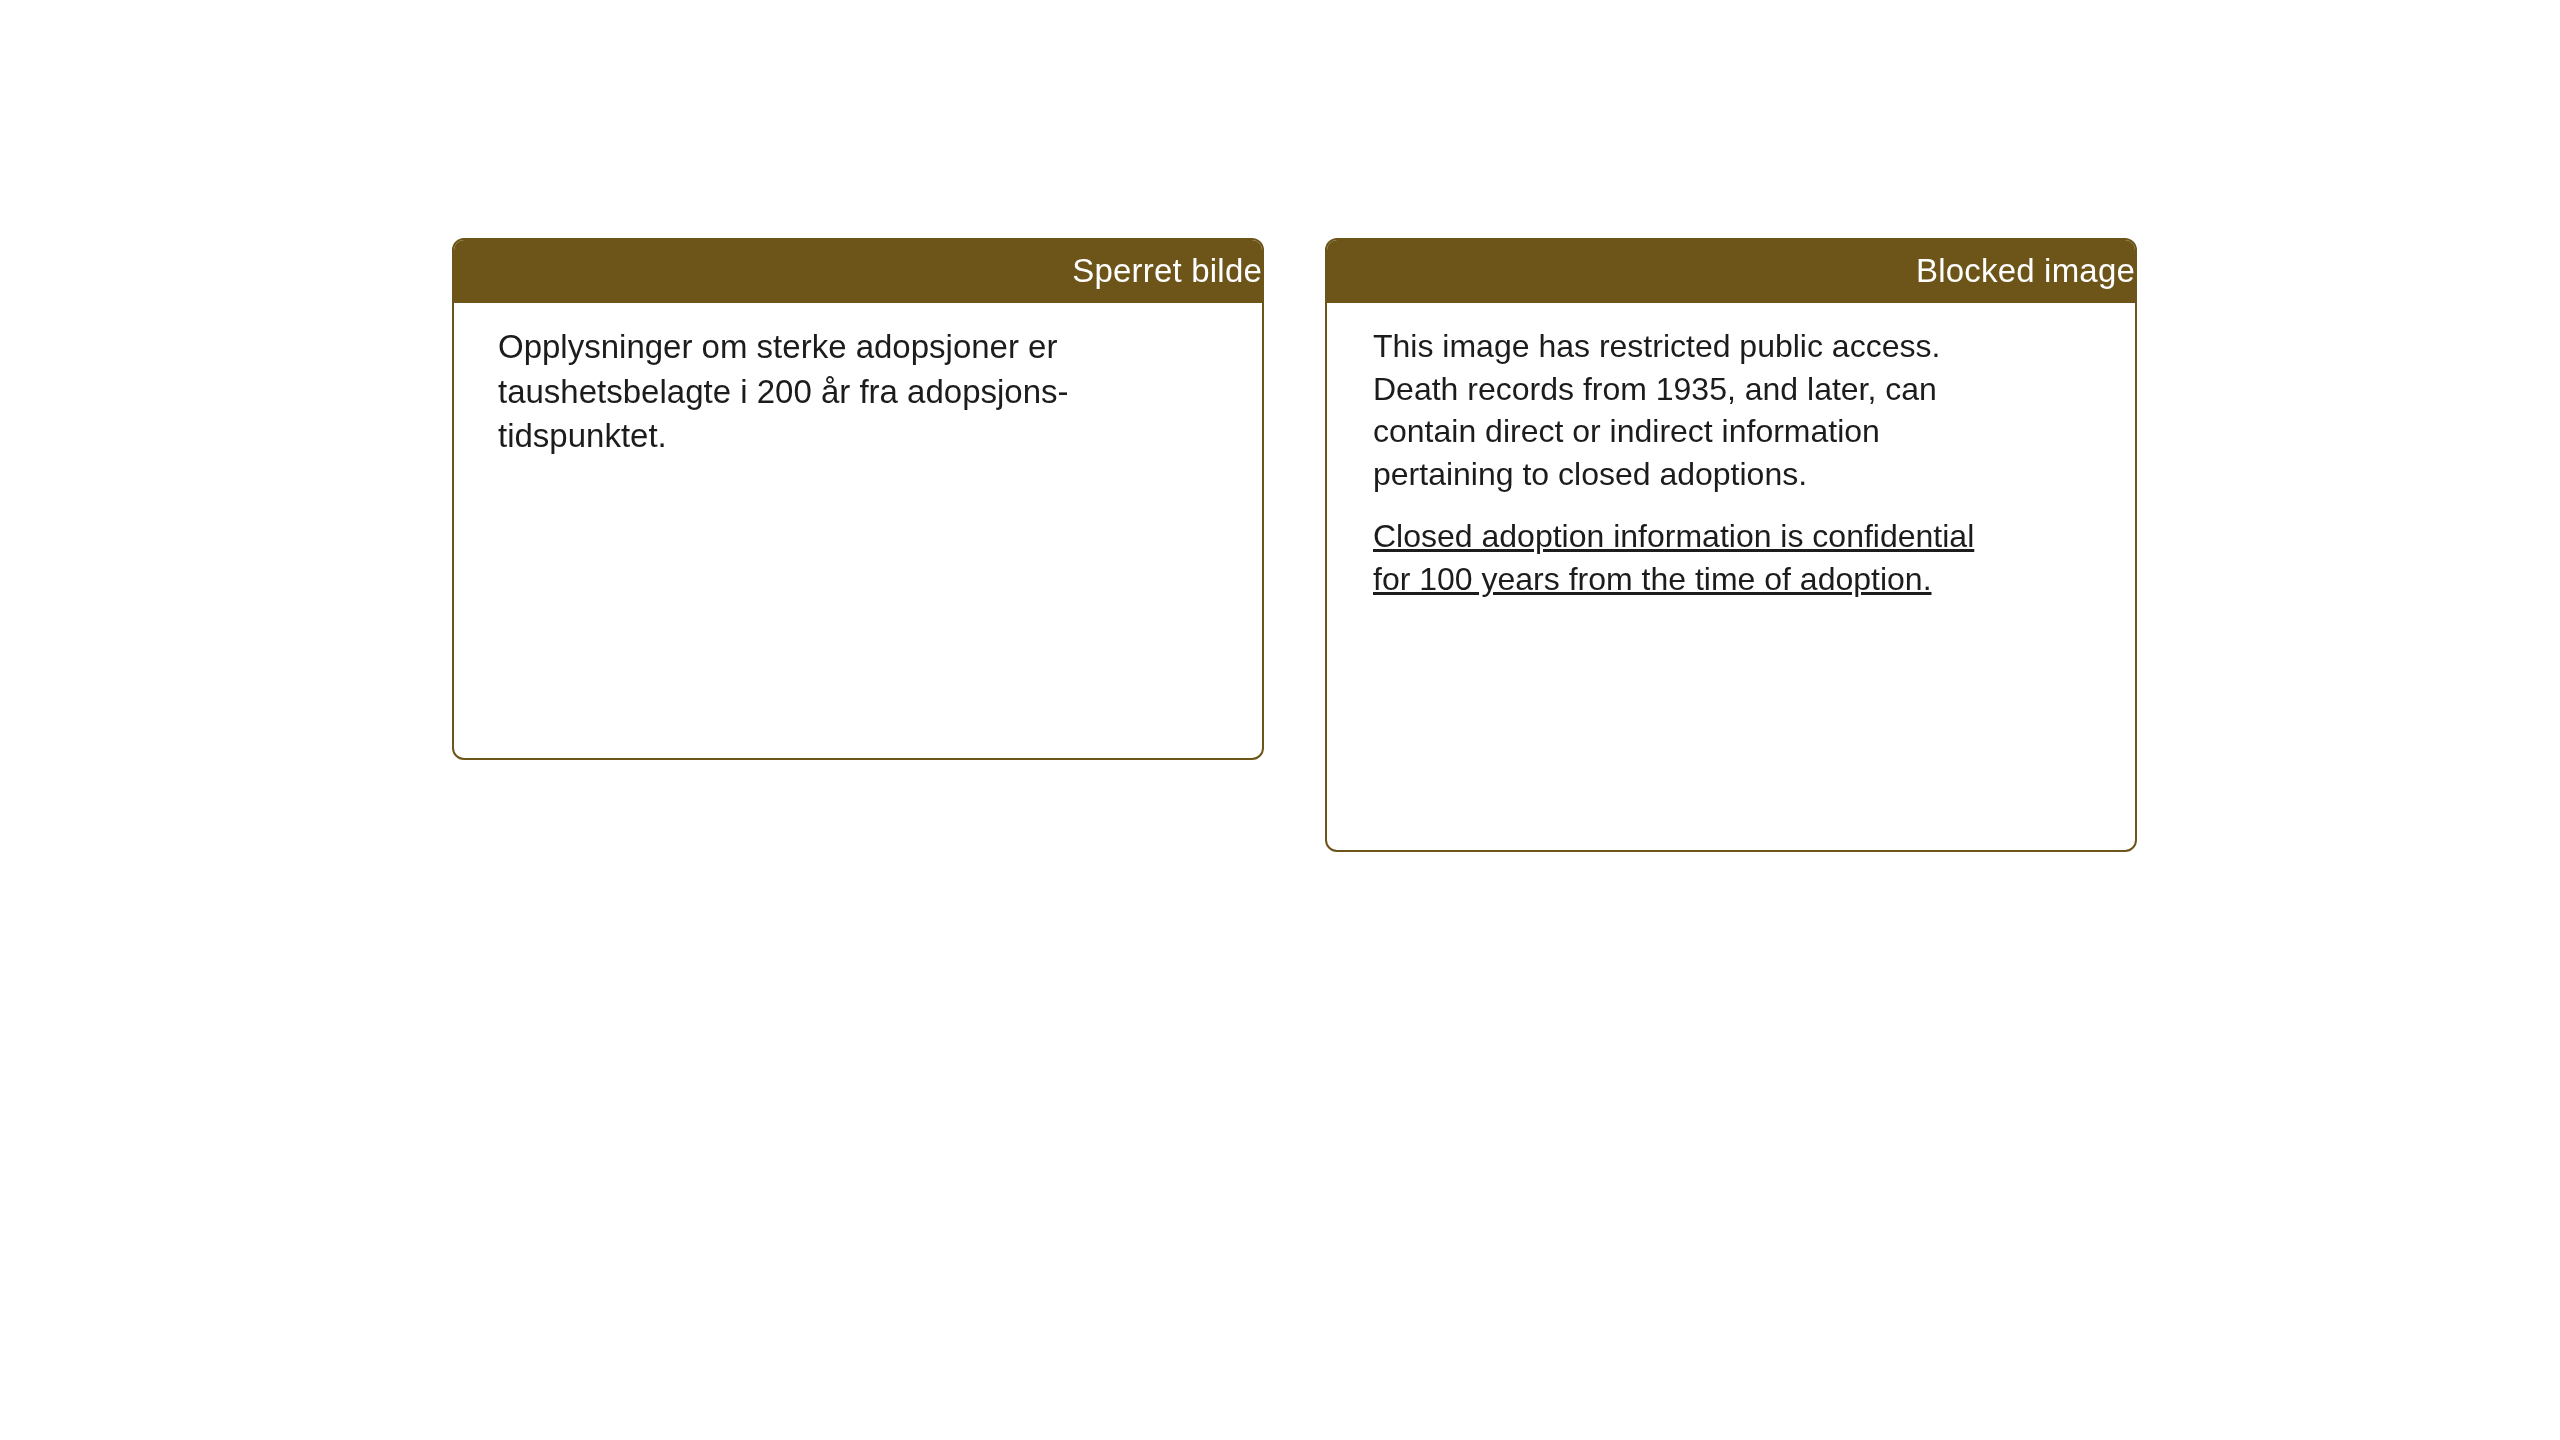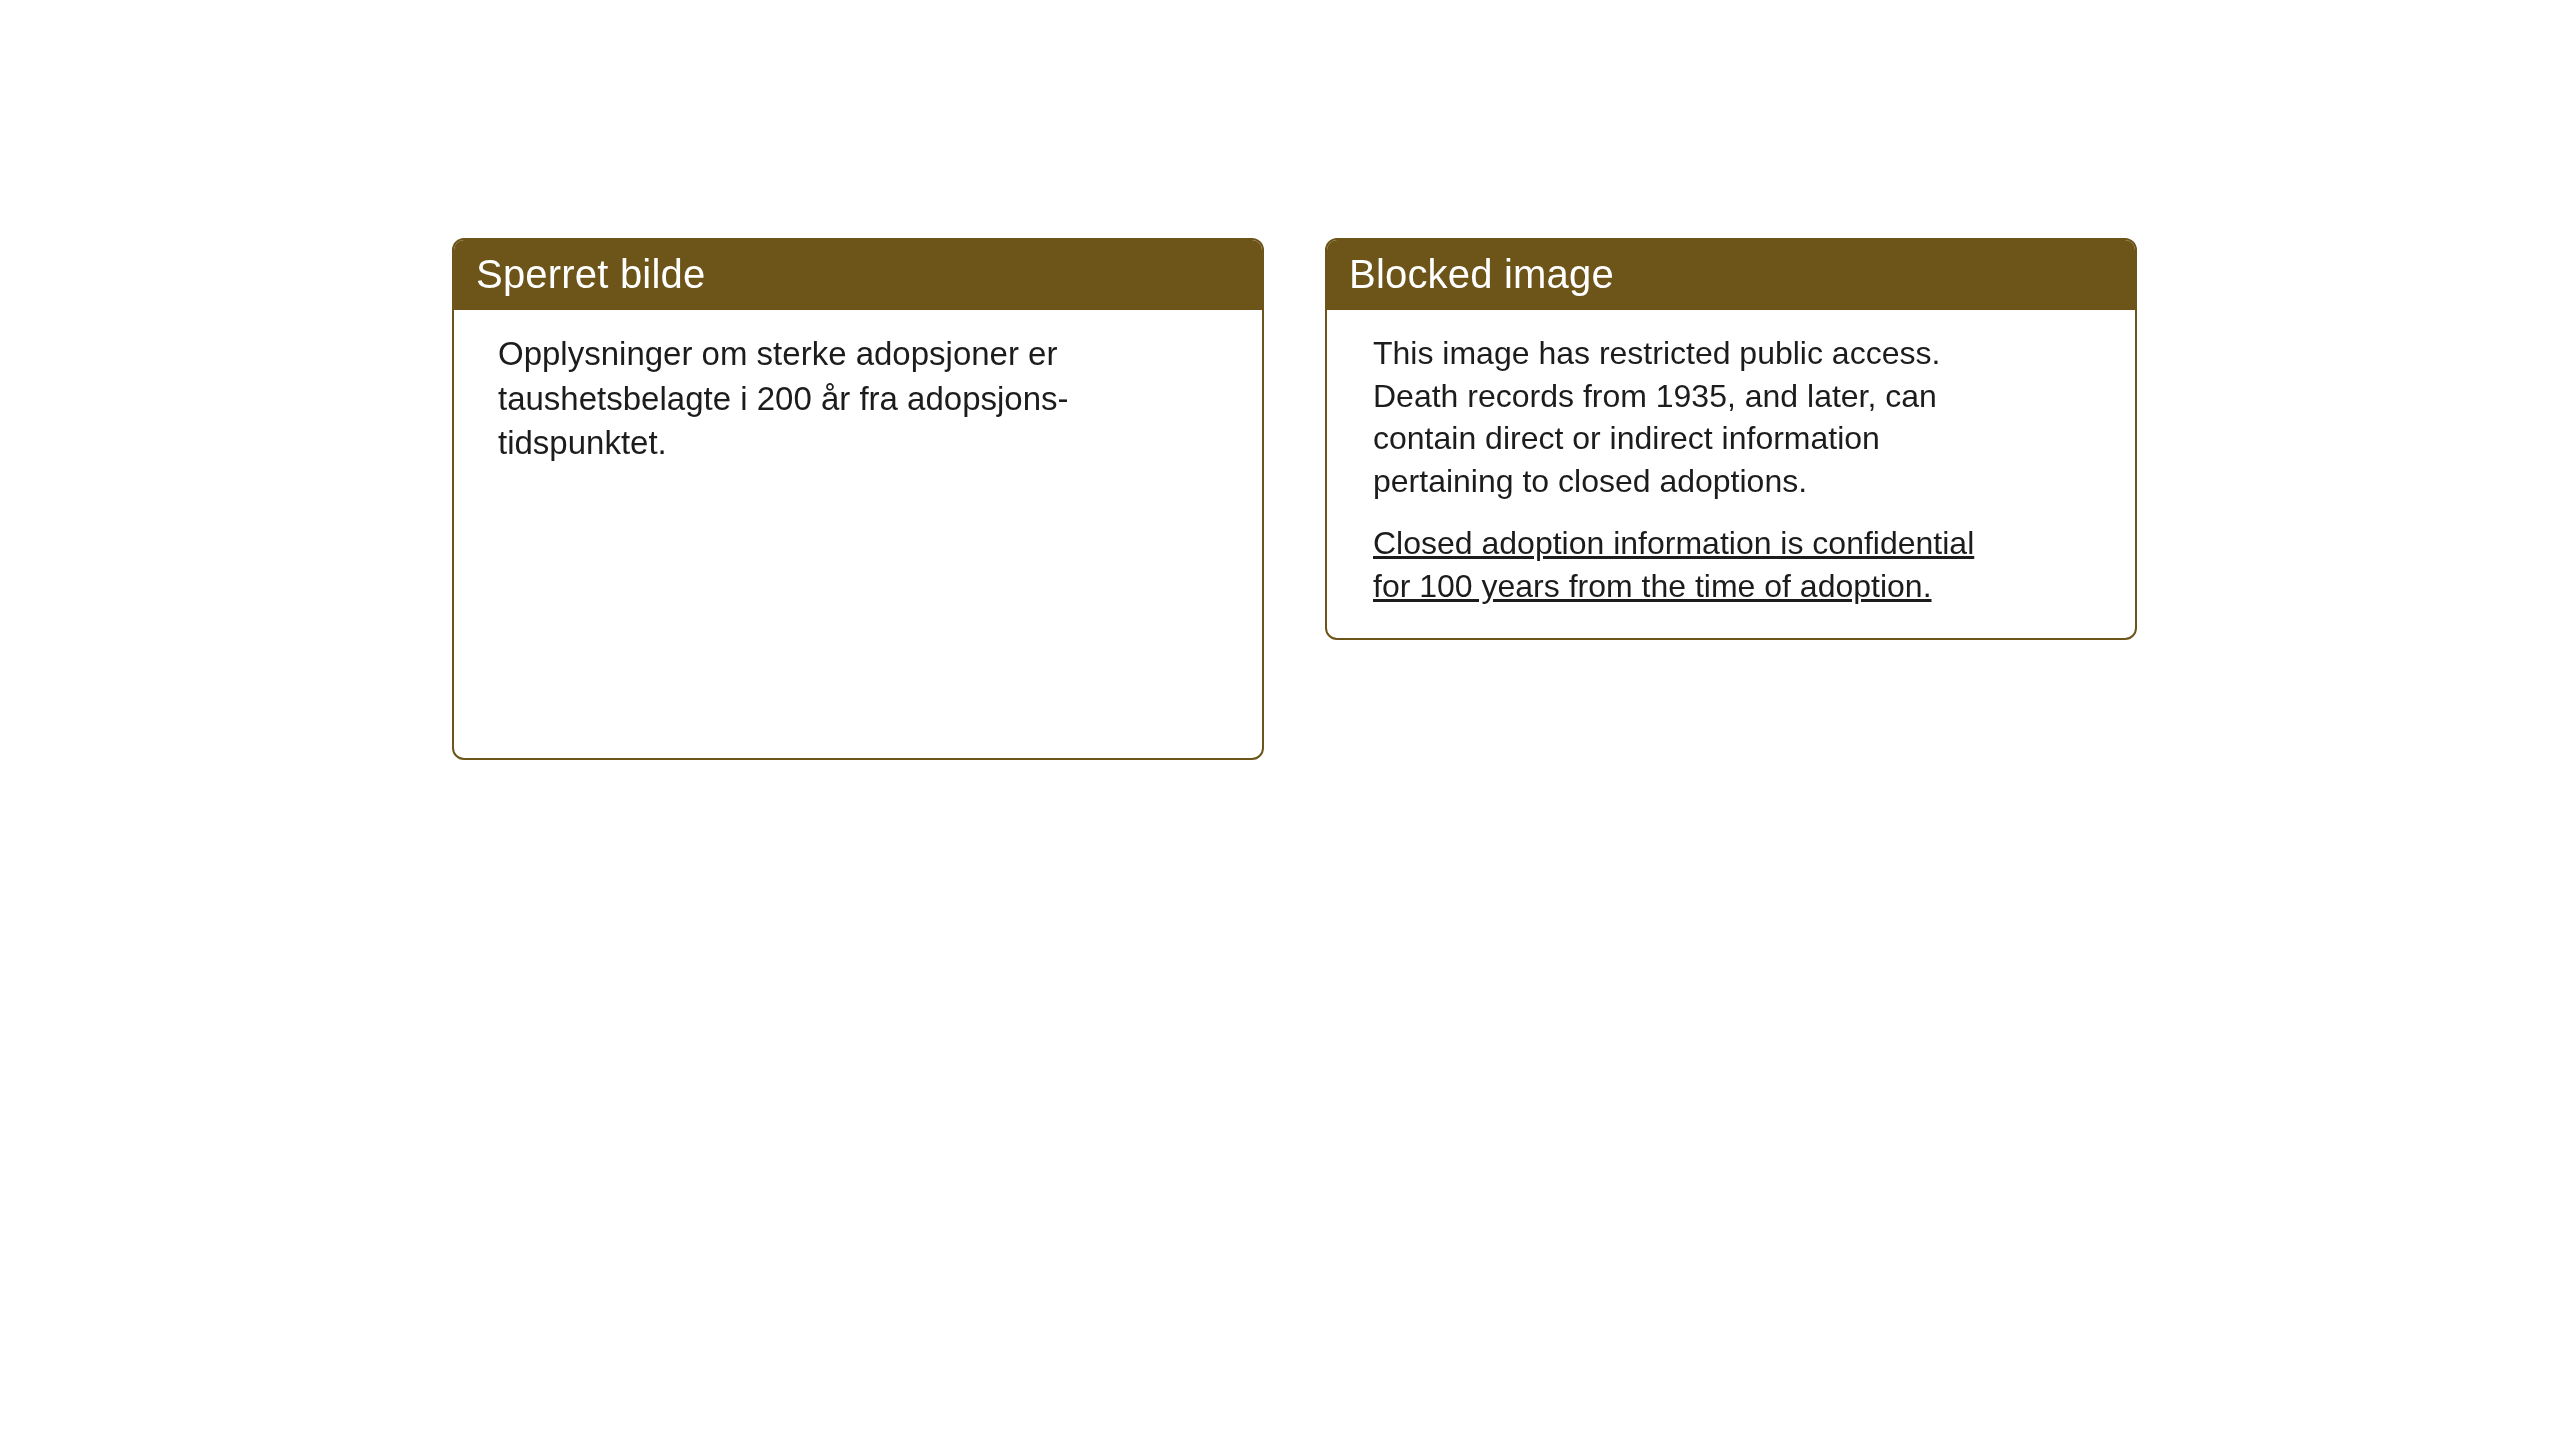--- a/index.html
+++ b/index.html
@@ -32,30 +32,31 @@
   .card-no {
     left: 452px;
     top: 238px;
     width: 812px;
     height: 522px;
   }
   .card-en {
     left: 1325px;
     top: 238px;
     width: 812px;
-    height: 402px;
+    height: 614px;
   }
   .card-header {
     background: #6d551a;
     color: #ffffff;
-    font-size: 40px;
+    font-size: 33px;
     line-height: 1;
     padding: 14px 0 16px 22px;
     letter-spacing: 0.2px;
     font-weight: 400;
+    text-align: right;
   }
   .card-body {
     padding: 22px 28px 0 44px;
     color: #1c1c1c;
   }
   .para {
     font-size: 33px;
     line-height: 1.355;
     margin: 0 0 0 0;
     white-space: pre-line;

